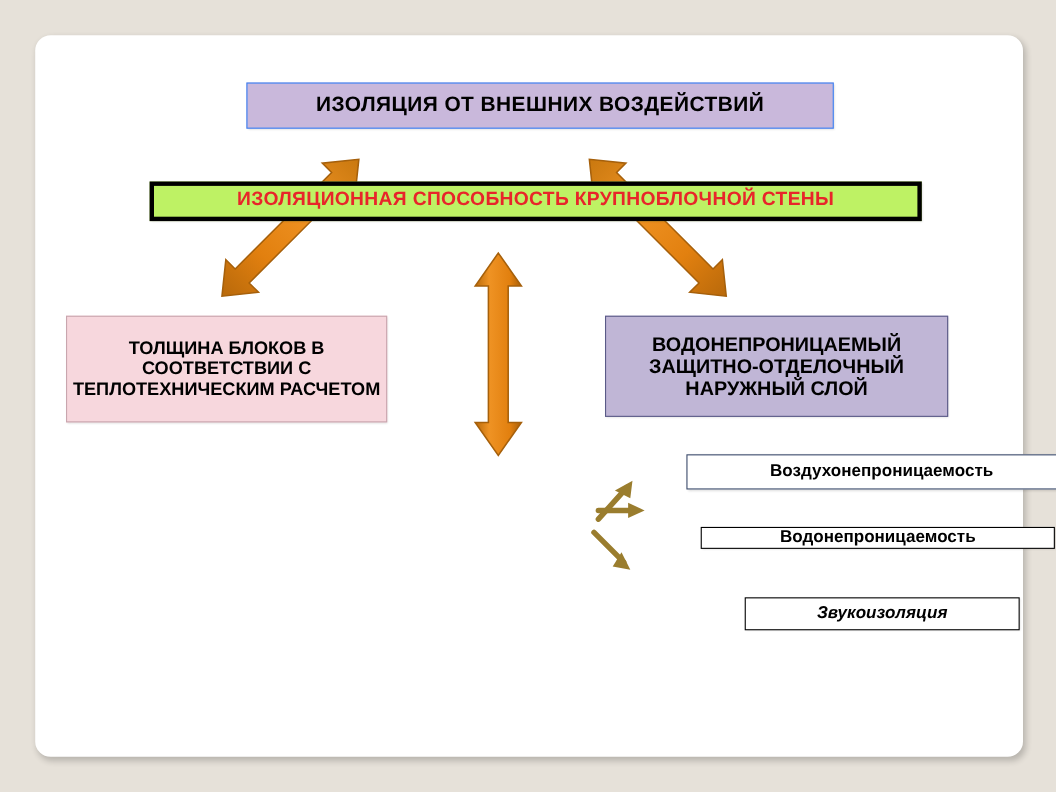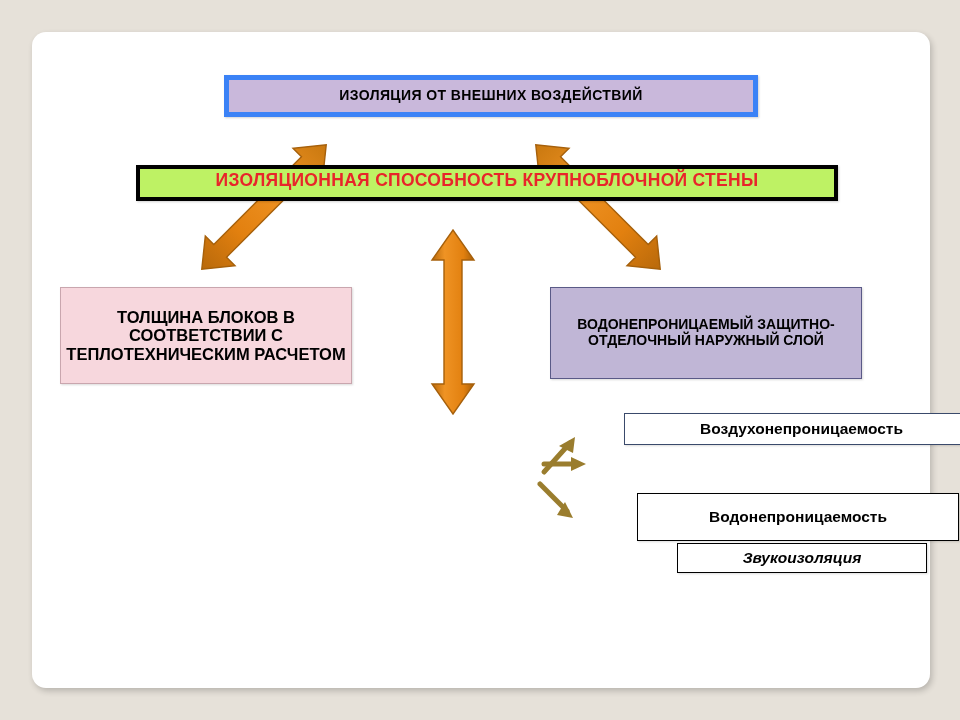--- a/index.html
+++ b/index.html
@@ -27,22 +27,22 @@
     text-align:center;
     font-weight:bold;
     line-height:1.12;
     color:#000000;
   }
 
   
   #title-box{
     left:192px;top:43px;width:534px;height:42px;
     background:#c9b8db;
-    border:5px solid #3b82f6;
-    font-size:14px;
+    border:1px solid #3b82f6;
+    font-size:19px;
     letter-spacing:0.4px;
     box-shadow:1px 1px 2px rgba(0,0,0,0.18);
   }
 
   
   #green-box{
     left:104px;top:133px;width:702px;height:36px;
     background:#bef264;
     border:4px solid #000000;
     box-shadow:1px 1px 2px rgba(0,0,0,0.18);
@@ -65,21 +65,21 @@
     border:1px solid #c9a6ae;
     font-size:16.5px;
     box-shadow:1px 1px 2px rgba(0,0,0,0.15);
   }
 
   
   #purple-box{
     left:518px;top:255px;width:312px;height:92px;
     background:#c0b6d6;
     border:1px solid #5a5a87;
-    font-size:14px;
+    font-size:18px;
     box-shadow:1px 1px 2px rgba(0,0,0,0.15);
   }
 
   
   #joints-box{
     left:124px;top:446px;width:394px;height:55px;
     background:#c0b6d6;
     border:1px solid #7a72a0;
     font-size:16.5px;
     box-shadow:1px 1px 2px rgba(0,0,0,0.15);
@@ -89,21 +89,21 @@
   .white-box{
     background:#ffffff;
     font-size:15.5px;
     box-shadow:1px 1px 2px rgba(0,0,0,0.14);
   }
   #prop-air{
     left:592px;top:381px;width:355px;height:32px;
     border:1px solid #3a4a6b;
   }
   #prop-water{
-    left:605px;top:461px;width:322px;height:48px;
+    left:605px;top:447px;width:322px;height:20px;
     border:1px solid #000000;
   }
   #prop-sound{
     left:645px;top:511px;width:250px;height:30px;
     border:1.5px solid #000000;
     font-style:italic;
   }
 
   svg.arrow-layer{
     position:absolute;left:0;top:0;

